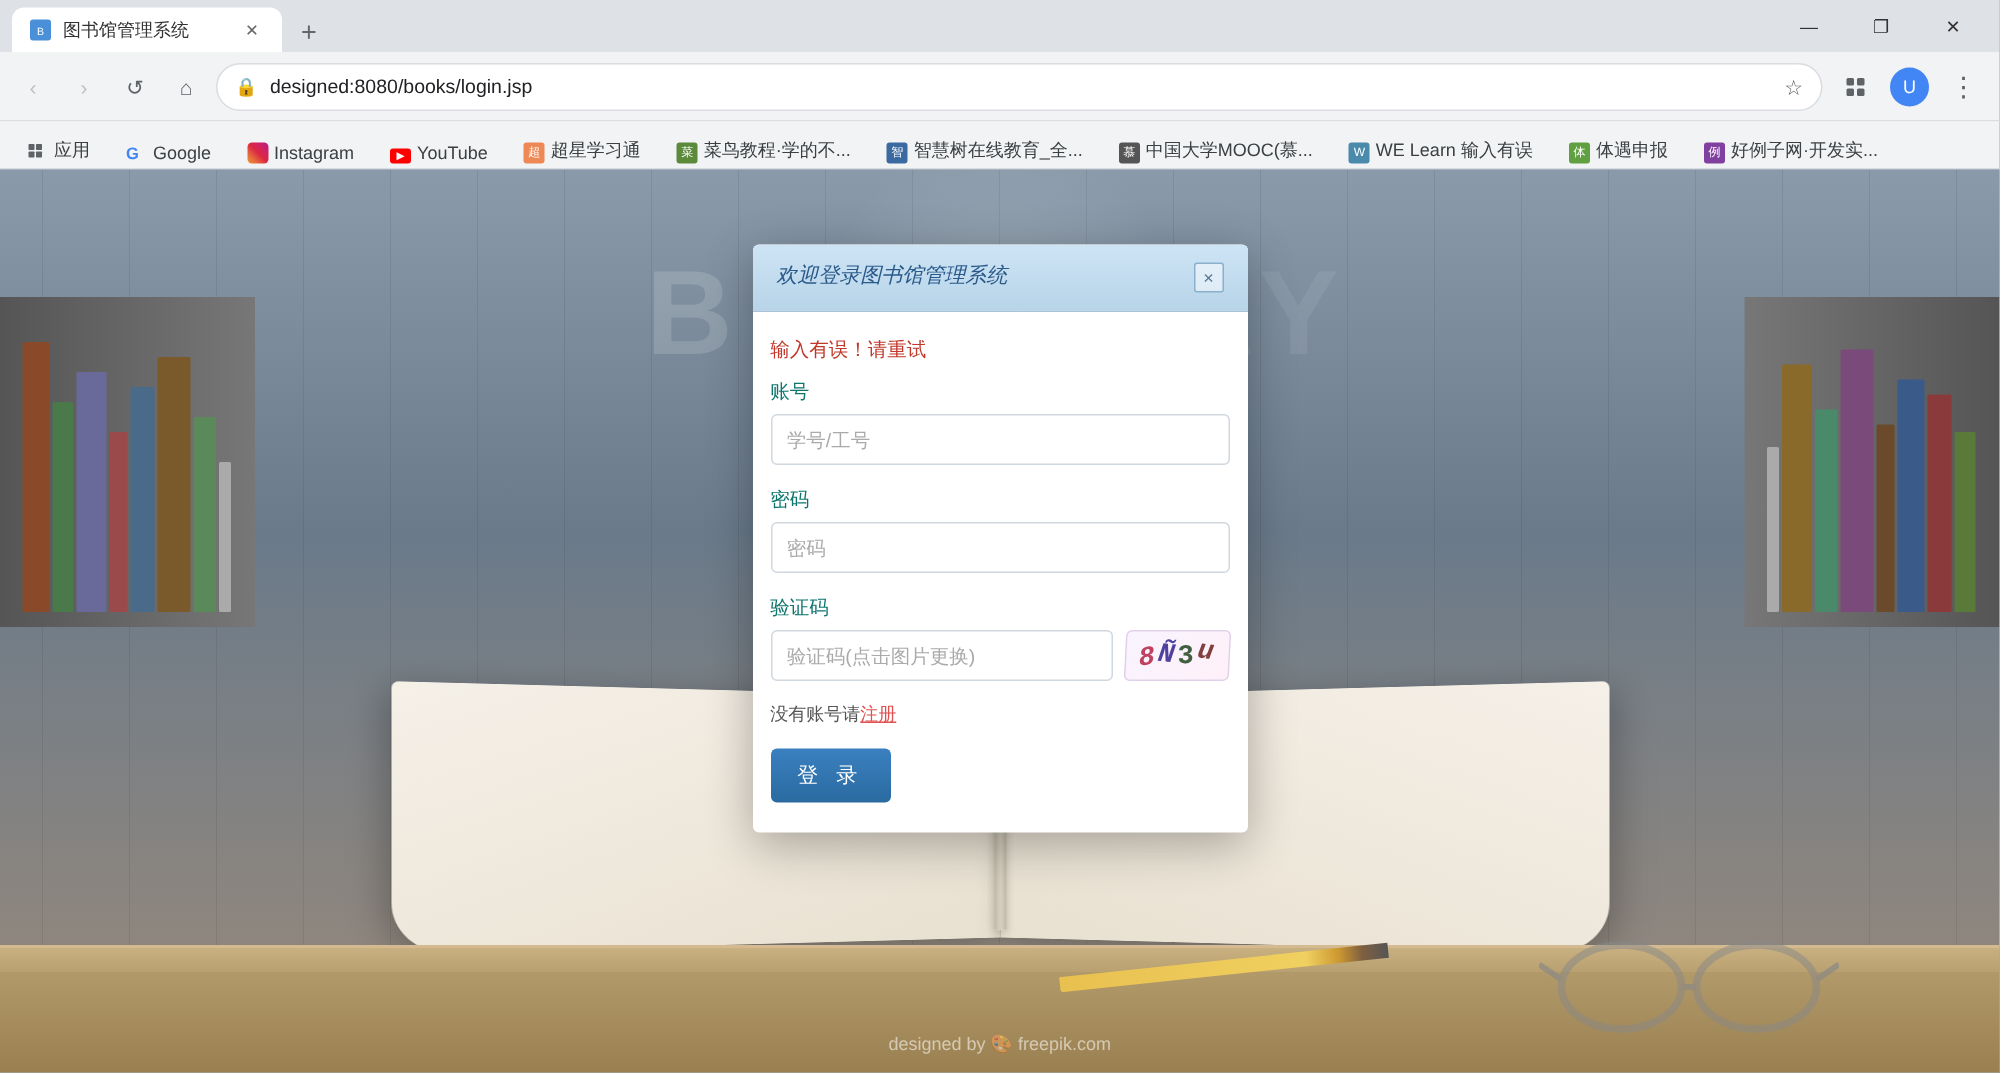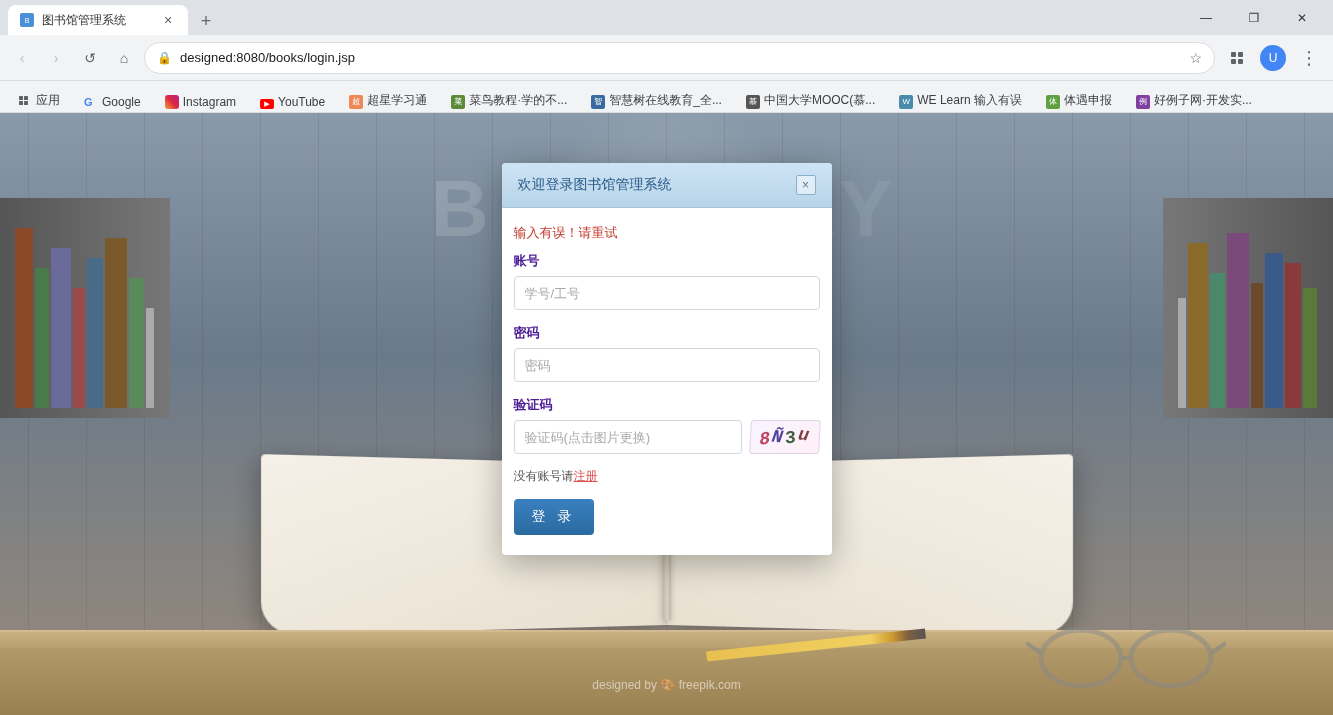--- a/index.html
+++ b/index.html
@@ -158,23 +158,24 @@
       width: 330px;
       background: #fff;
       border-radius: 4px;
       box-shadow: 0 8px 32px rgba(0,0,0,0.3);
       overflow: hidden;
     }
     .dialog-header {
       background: linear-gradient(180deg, #cde4f5, #b8d4e8);
       padding: 12px 16px;
       display: flex;
-      align-items: center;
+      align-items: flex-start;
       justify-content: space-between;
       border-bottom: 1px solid #a8c4d8;
+      font-style: italic;
     }
     .dialog-title {
       font-size: 14px;
       color: #2a5a8a;
       font-weight: 500;
     }
     .dialog-close {
       width: 20px; height: 20px;
       border: 1px solid #8ab0cc;
       border-radius: 2px;
@@ -189,23 +190,23 @@
       font-size: 13px;
       color: #c0392b;
       margin-bottom: 10px;
       font-weight: 500;
     }
     .field-group {
       margin-bottom: 14px;
     }
     .field-label {
       font-size: 13px;
-      color: #4c1d95;
+      color: #0f766e;
       margin-bottom: 6px;
-      font-weight: 700;
+      font-weight: 400;
     }
     .field-input {
       width: 100%;
       height: 34px;
       border: 1px solid #d0d7de;
       border-radius: 4px;
       padding: 0 10px;
       font-size: 13px;
       color: #333;
       outline: none;
@@ -442,21 +443,21 @@
     <div style="position:absolute;bottom:65px;left:53%;width:220px;height:10px;transform:rotate(-6deg);background:linear-gradient(90deg,#e8c050 0%,#f0d060 75%,#cc9830 85%,#806040 92%,#555 100%);border-radius:0 0 0 2px;"></div>
 
     <svg style="position:absolute;bottom:22px;right:8%;width:200px;height:80px;opacity:0.65;" viewBox="0 0 200 80">
       <ellipse cx="55" cy="45" rx="40" ry="28" fill="none" stroke="#888" stroke-width="5" opacity="0.8"></ellipse>
       <ellipse cx="145" cy="45" rx="40" ry="28" fill="none" stroke="#888" stroke-width="5" opacity="0.8"></ellipse>
       <line x1="95" y1="45" x2="105" y2="45" stroke="#888" stroke-width="4"></line>
       <line x1="15" y1="40" x2="0" y2="30" stroke="#888" stroke-width="4"></line>
       <line x1="185" y1="40" x2="200" y2="30" stroke="#888" stroke-width="4"></line>
     </svg>
 
-    <div style="position:absolute;bottom:23px;left:50%;transform:translateX(-50%);font-size:12px;color:rgba(255,255,255,0.55);white-space:nowrap;">
+    <div style="position:absolute;bottom:12px;left:50%;transform:translateX(-50%);font-size:12px;color:rgba(255,255,255,0.55);white-space:nowrap;">
       <span>designed by</span>
       <span> 🎨 </span>
       <span>freepik.com</span>
     </div>
 
     <div class="dialog-overlay">
       <div class="dialog">
 
         <div class="dialog-header">
           <span class="dialog-title">欢迎登录图书馆管理系统</span>

